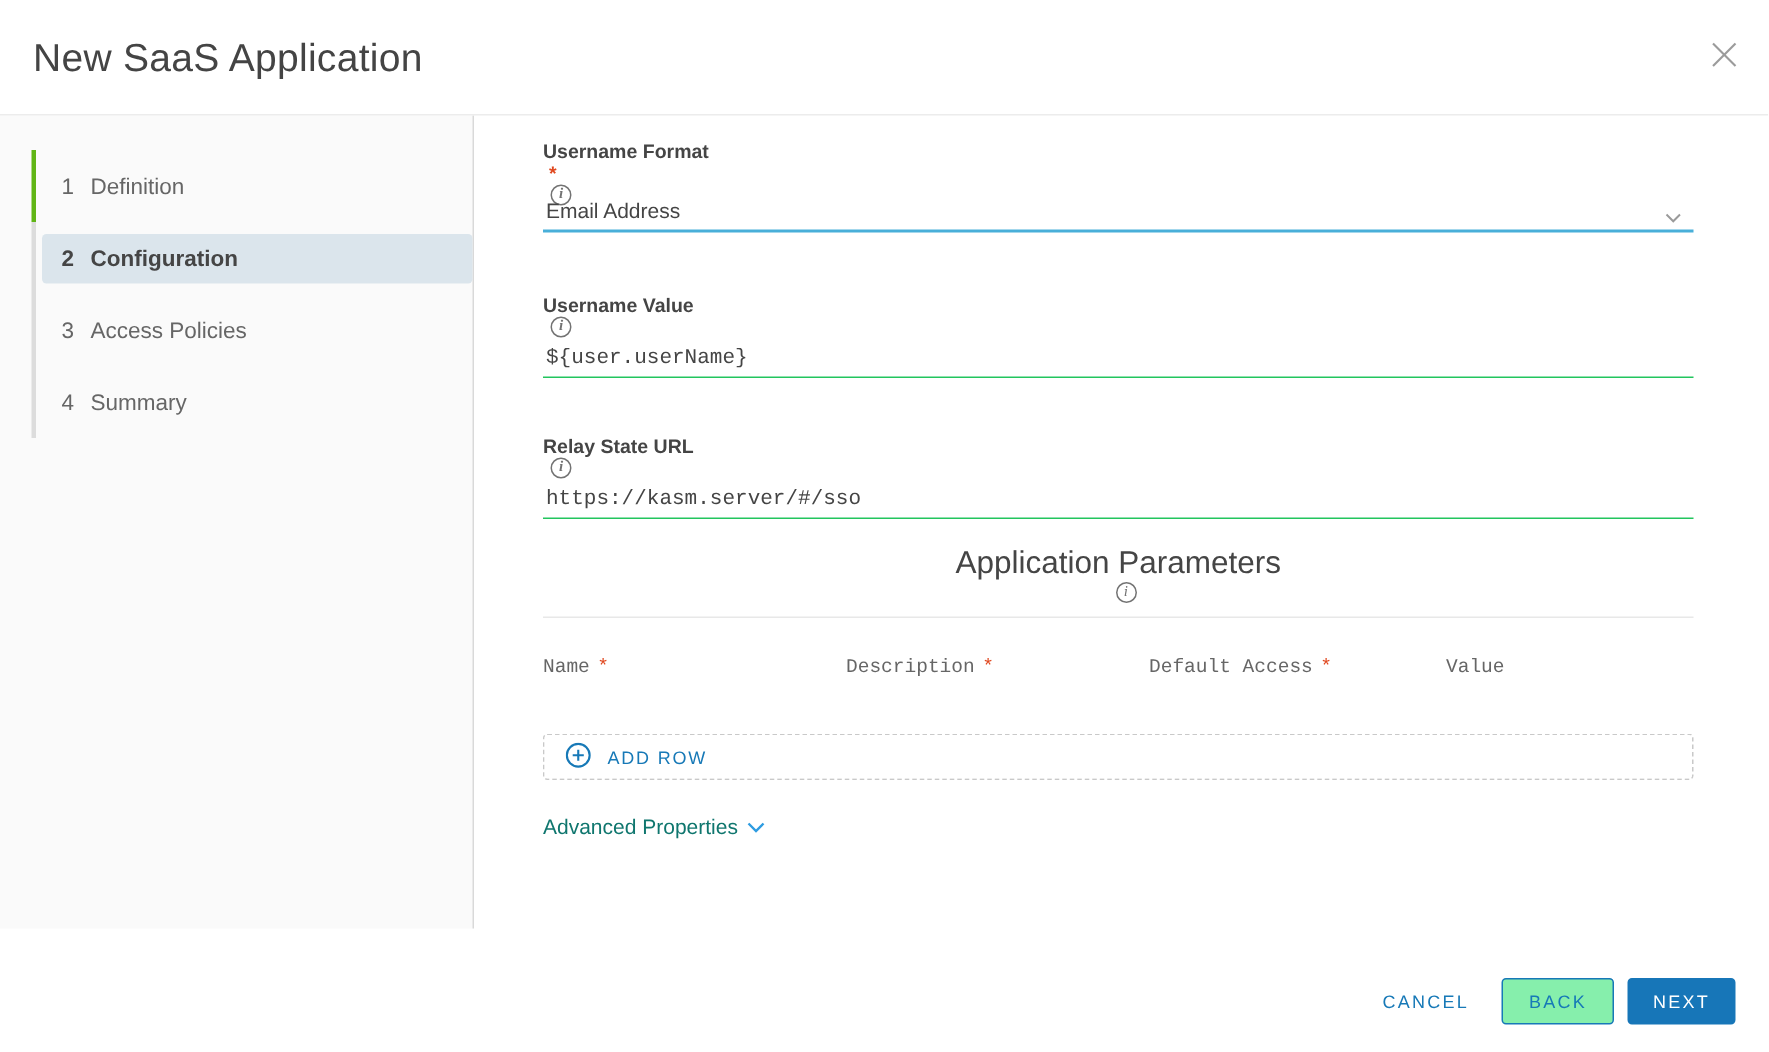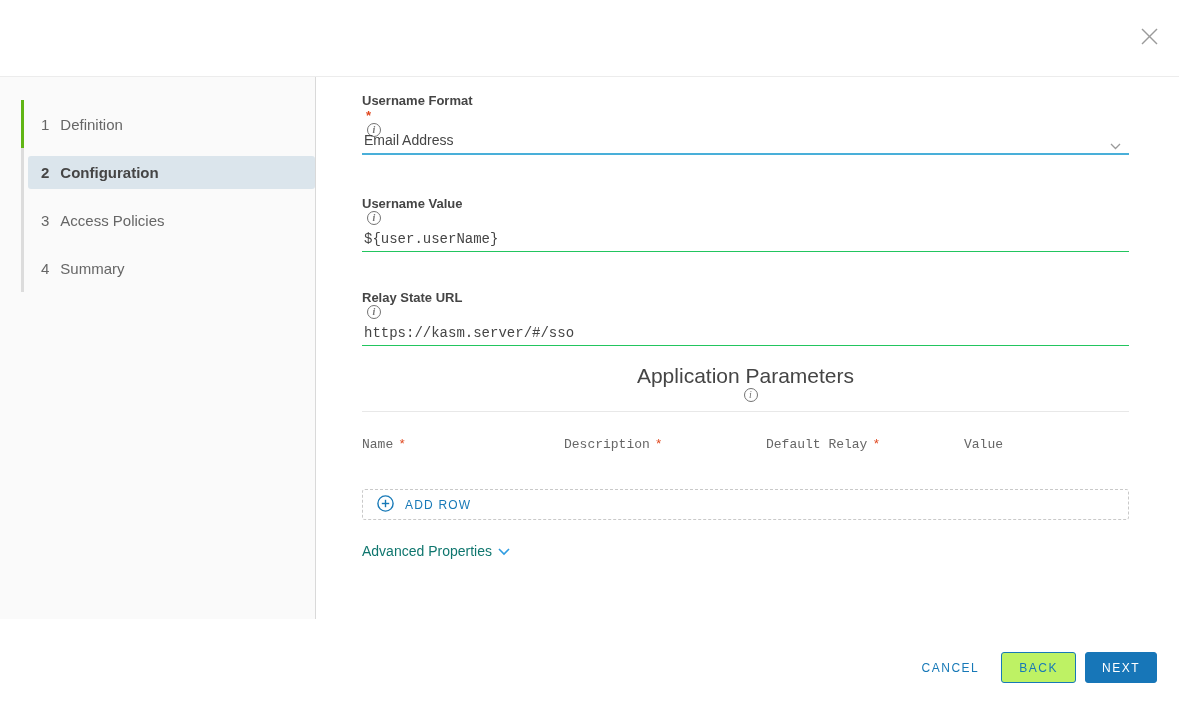--- a/index.html
+++ b/index.html
@@ -248,39 +248,40 @@
     text-transform: uppercase;
   }
   .btn-link {
     background: none;
     border: none;
     color: #1779b7;
     padding: 0 12px;
     margin-right: 10px;
   }
   .btn-outline {
-    background: #bef264;
+    background: #86efac;
     border: 1px solid #1779b7;
     color: #1779b7;
     padding: 0 17px;
     margin-right: 9px;
   }
   .btn-solid {
     background: #1776b8;
     border: 1px solid #1776b8;
     color: #ffffff;
     padding: 0 16px;
   }
 </style>
 </head>
 <body>
 
 <div class="modal">
 
   <div class="modal-header">
+    <h1 class="modal-title">New SaaS Application</h1>
     <button class="close-btn">
       <span>
         <svg width="17" height="17" viewBox="0 0 17 17">
           <line x1="1" y1="1" x2="16" y2="16" stroke="#9b9b9b" stroke-width="1.4"></line>
           <line x1="16" y1="1" x2="1" y2="16" stroke="#9b9b9b" stroke-width="1.4"></line>
         </svg>
       </span>
     </button>
   </div>
 
@@ -355,21 +356,21 @@
         <div class="param-header-row">
           <div class="param-header-cell">
             <span>Name</span>
             <span class="required">*</span>
           </div>
           <div class="param-header-cell">
             <span>Description</span>
             <span class="required">*</span>
           </div>
           <div class="param-header-cell">
-            <span>Default Relay</span>
+            <span>Default Access</span>
             <span class="required">*</span>
           </div>
           <div class="param-header-cell">
             <span>Value</span>
           </div>
         </div>
 
         <button class="add-row-btn">
           <span>
             <svg width="17" height="17" viewBox="0 0 17 17">

